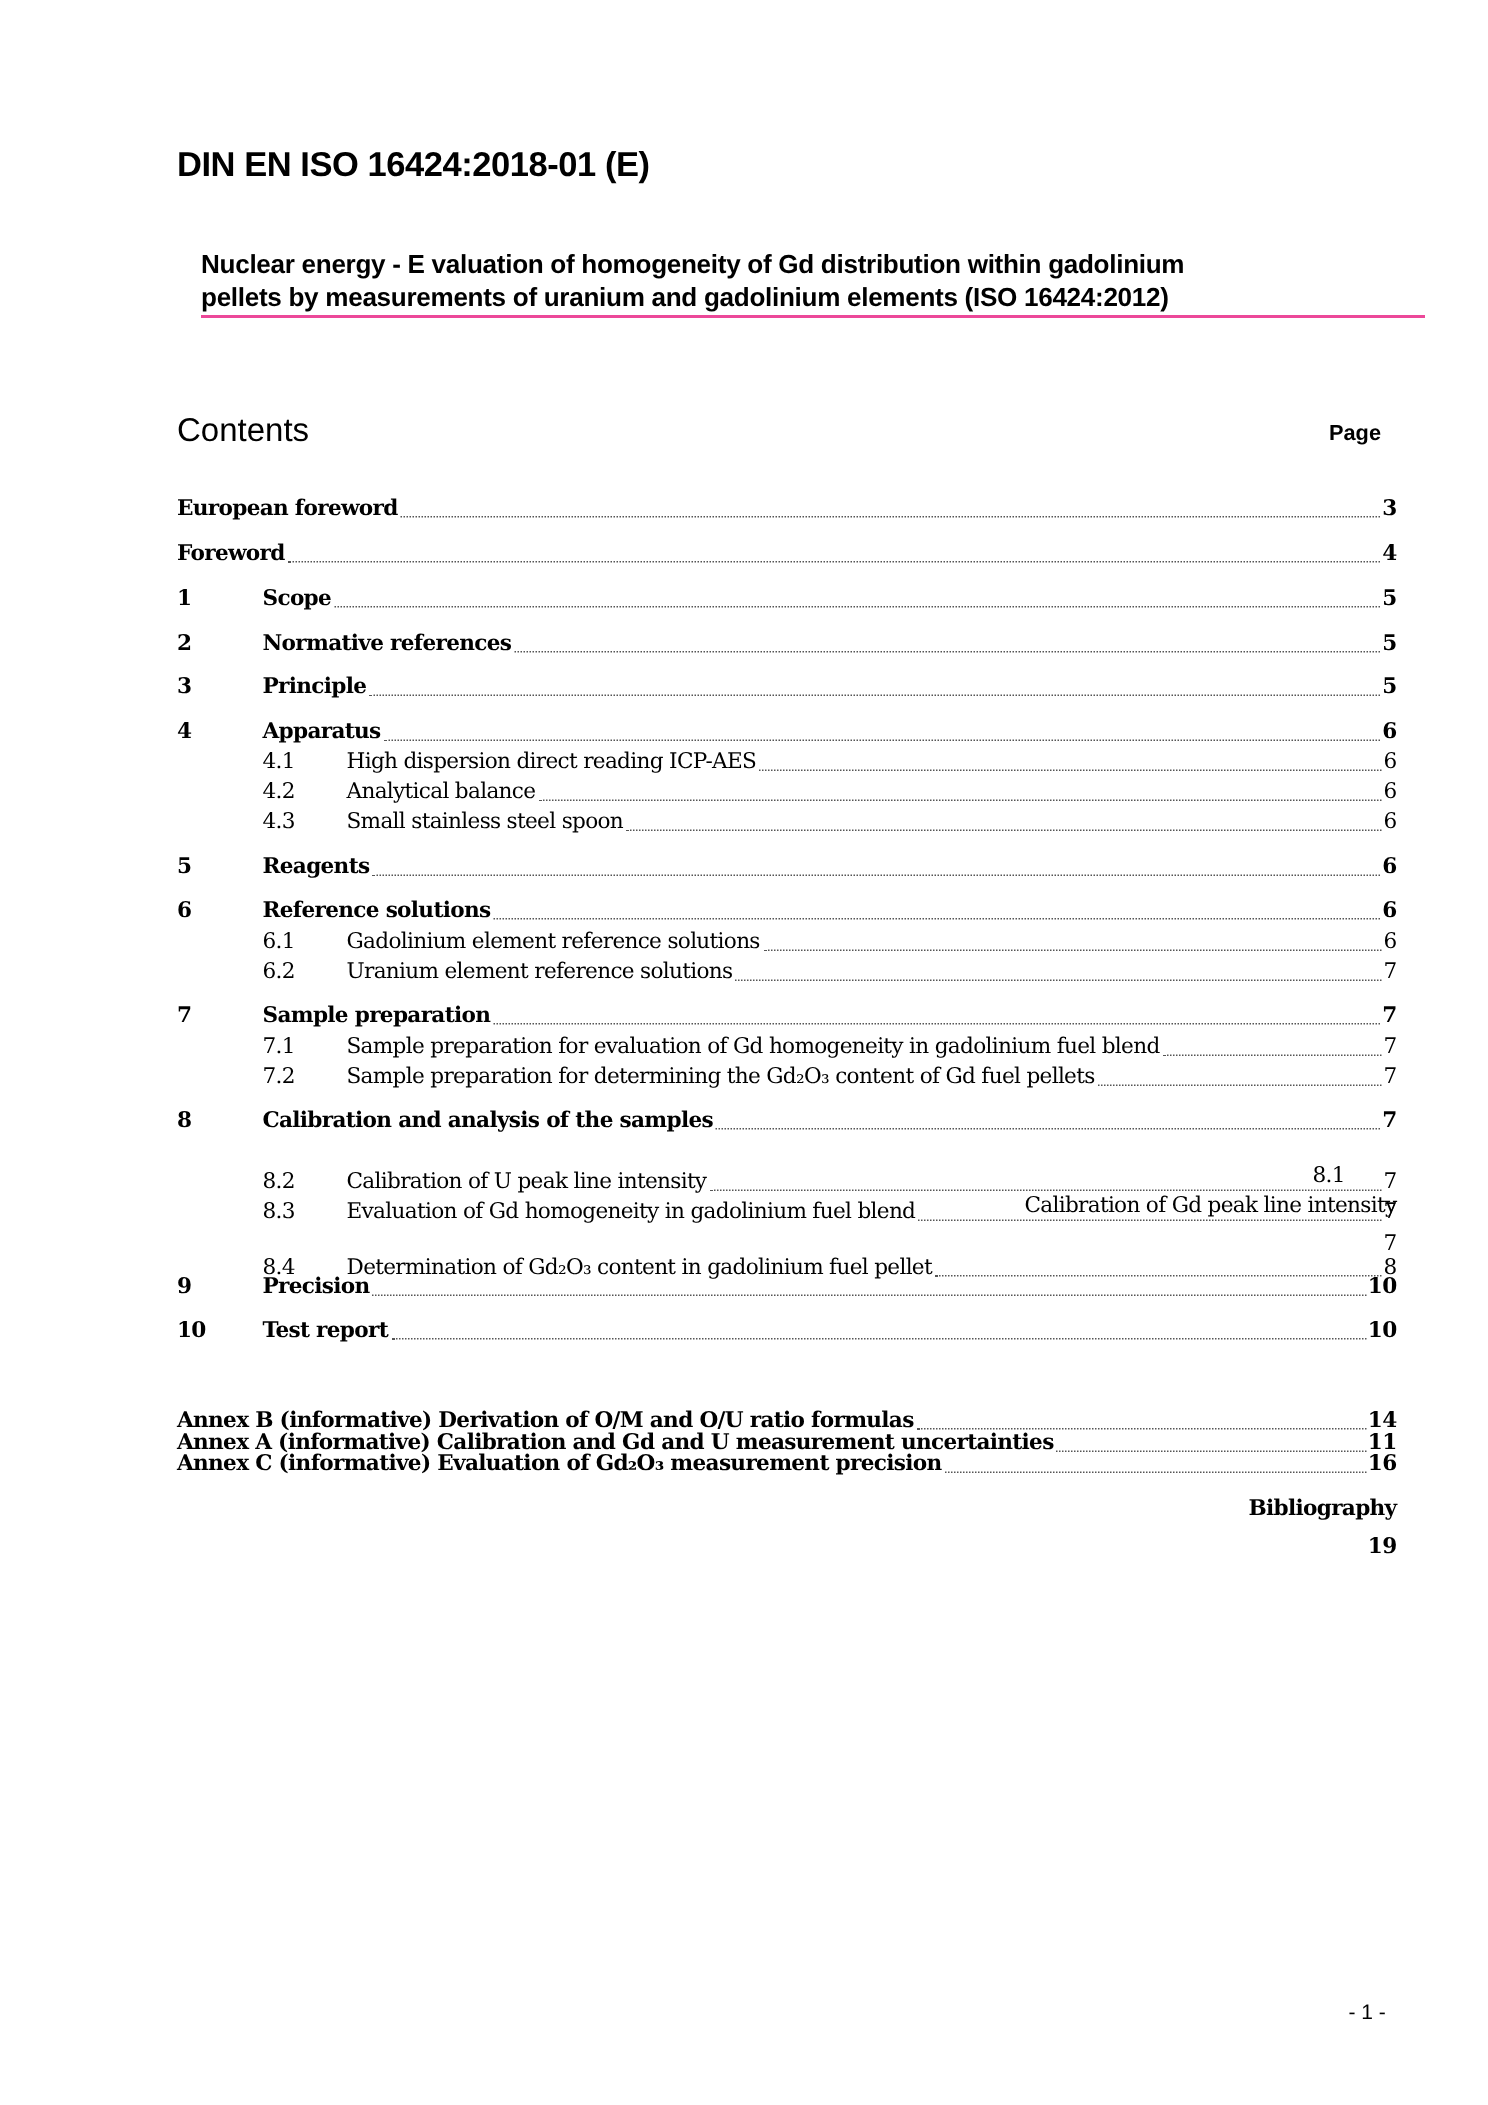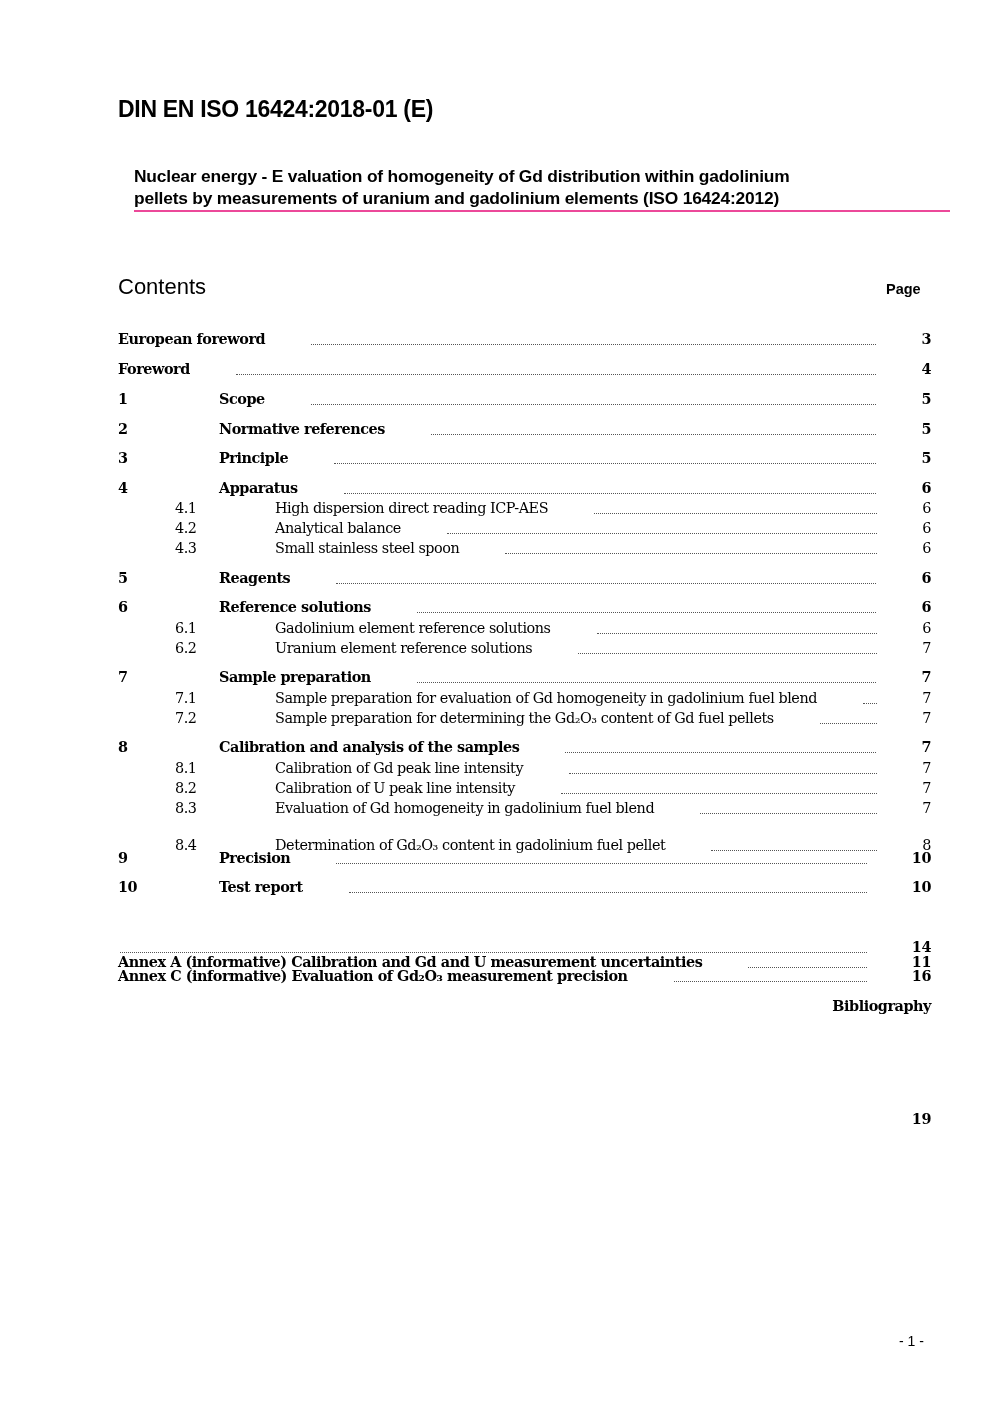--- a/index.html
+++ b/index.html
@@ -24,21 +24,20 @@
     position: absolute; left: 886px; top: 281px;
     font-family: "Liberation Sans", sans-serif; font-weight: bold; font-size: 14.5px;
   }
   .toc { position: absolute; left: 118px; top: 0; width: 813px; }
   .toc-row {
     position: absolute; left: 0; width: 813px; height: 20px;
     display: flex; align-items: flex-end;
     font-family: "DejaVu Serif", serif; font-size: 14.4px; line-height: 20px;
     letter-spacing: -0.45px;
     color: #000;
-    gap: 44px;
   }
   .toc-row.lvl1 { font-weight: bold; }
   .toc-row .num { flex: 0 0 auto; }
   .toc-row.lvl1 .num { width: 57px; }
   .toc-row.lvl2 .num { width: 56px; margin-left: 57px; font-weight: normal; }
   .toc-row .label { flex: 0 0 auto; white-space: nowrap; }
   .toc-row .dots {
     flex: 1 1 auto; margin: 0 1px 4px 2px; height: 1px;
     border-bottom: 1px dotted #555;
   }
@@ -156,21 +155,21 @@
         <span class="label">Sample preparation for determining the Gd₂O₃ content of Gd fuel pellets</span>
         <span class="dots"></span>
         <span class="pg">7</span>
       </div>
       <div class="toc-row lvl1" style="top: 737px;">
         <span class="num">8</span>
         <span class="label">Calibration and analysis of the samples</span>
         <span class="dots"></span>
         <span class="pg">7</span>
       </div>
-      <div class="toc-row lvl2" style="top: 758px;">
+      <div class="toc-row lvl2" style="top: 774px; flex-direction: column;">
         <span class="num">8.1</span>
         <span class="label">Calibration of Gd peak line intensity</span>
         <span class="dots"></span>
         <span class="pg">7</span>
       </div>
       <div class="toc-row lvl2" style="top: 778px;">
         <span class="num">8.2</span>
         <span class="label">Calibration of U peak line intensity</span>
         <span class="dots"></span>
         <span class="pg">7</span>
@@ -198,20 +197,21 @@
         <span class="label">Test report</span>
         <span class="dots"></span>
         <span class="pg">10</span>
       </div>
       <div class="toc-row lvl1" style="top: 907px; margin-top: 45px;">
         <span class="label">Annex A (informative) Calibration and Gd and U measurement uncertainties</span>
         <span class="dots"></span>
         <span class="pg">11</span>
       </div>
       <div class="toc-row lvl1" style="top: 937px;">
+        <span class="label">Annex B (informative) Derivation of O/M and O/U ratio formulas</span>
         <span class="dots"></span>
         <span class="pg">14</span>
       </div>
       <div class="toc-row lvl1" style="top: 966px;">
         <span class="label">Annex C (informative) Evaluation of Gd₂O₃ measurement precision</span>
         <span class="dots"></span>
         <span class="pg">16</span>
       </div>
       <div class="toc-row lvl1" style="top: 996px; flex-direction: column;">
         <span class="label">Bibliography</span>

